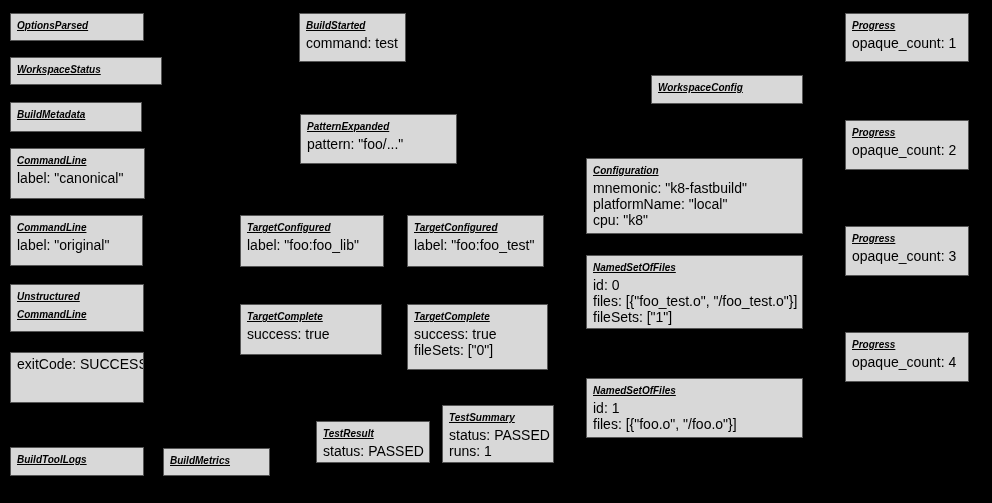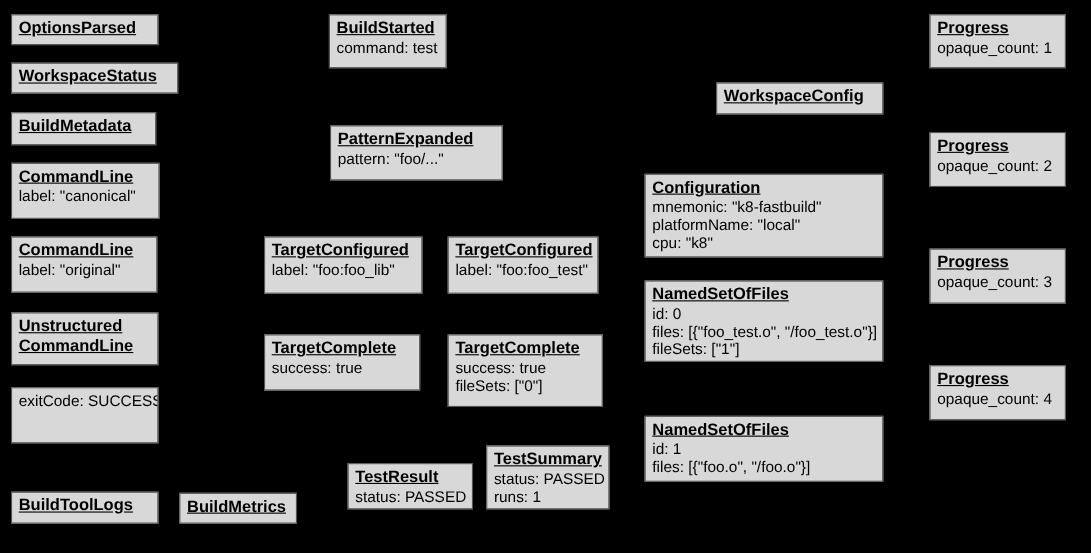--- a/index.html
+++ b/index.html
@@ -18,25 +18,26 @@
   .node {
     position: absolute;
     box-sizing: border-box;
     background: #d8d8d8;
     border: 1.5px solid #565656;
     color: #000000;
     padding: 3px 5px 2px 6px;
     overflow: hidden;
   }
   .node-title {
-    font-size: 15px;
+    font-size: 10px;
     font-weight: bold;
     line-height: 18px;
     text-decoration: underline;
     white-space: nowrap;
+    font-style: italic;
   }
   .node-body-line {
     font-size: 14px;
     line-height: 16px;
     white-space: nowrap;
   }
 </style>
 </head>
 <body>
 

